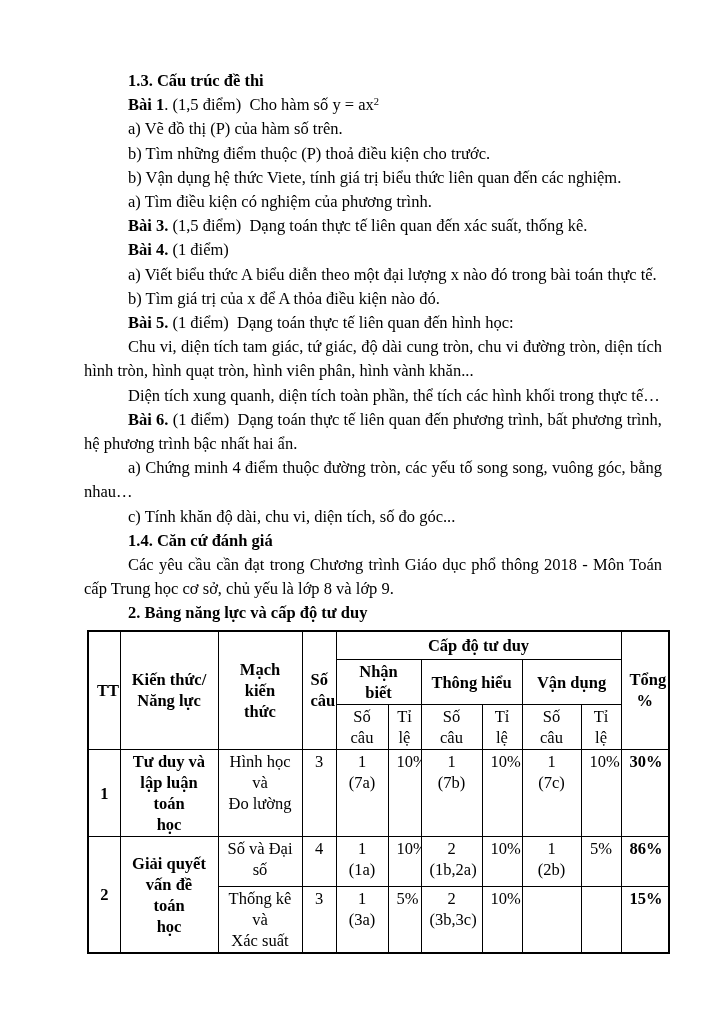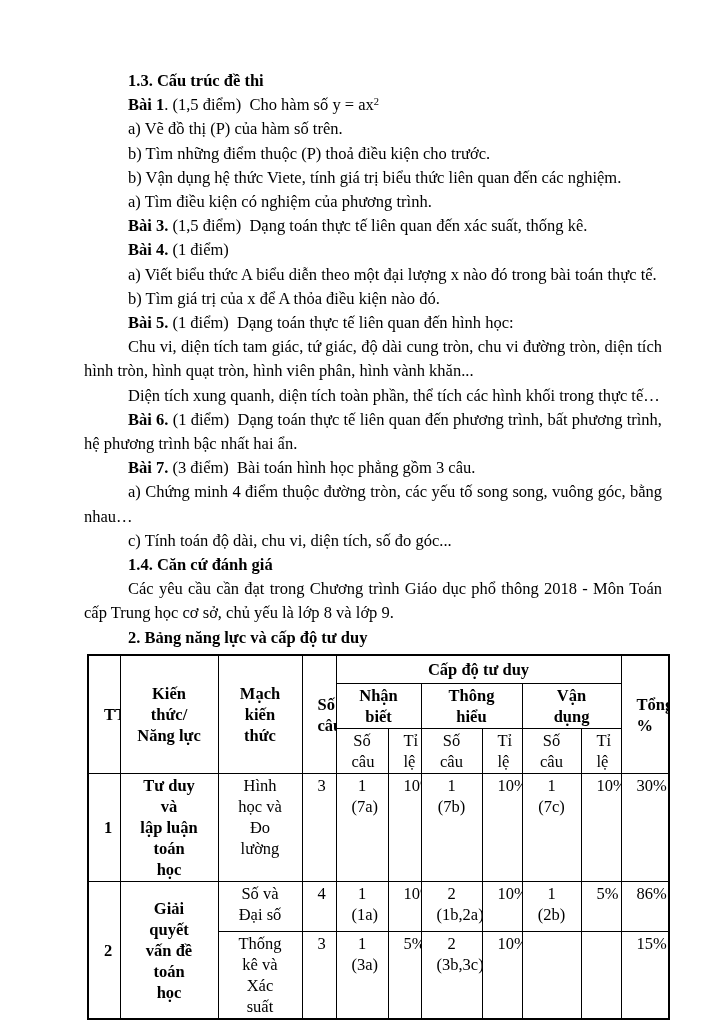--- a/index.html
+++ b/index.html
@@ -35,40 +35,40 @@
   .tbl-wrap{margin-top:4px;margin-left:3px;}
   table.grid{
     border-collapse:collapse;
     table-layout:fixed;
     width:583px;
     border:2px solid #000;
     font-size:16.5px;
   }
   table.grid th, table.grid td{
     border:1px solid #000;
-    padding:1px 15px;
+    padding:1px 8px;
     text-align:center;
     line-height:21px;
     overflow:hidden;
   }
   table.grid thead th{
     font-weight:bold;
     vertical-align:middle;
   }
   table.grid thead th.sub-h{font-weight:normal;}
   table.grid tbody td{
     vertical-align:top;
     font-weight:normal;
   }
   table.grid tbody td.tt,
   table.grid tbody td.nl{
     vertical-align:middle;
     font-weight:bold;
   }
-  table.grid tbody td.tong{font-weight:normal;}
+  table.grid tbody td.tong{font-weight:bold;}
   tr.rA{height:29px;}
   tr.rB{height:30px;}
   tr.rC{height:27px;margin-top:11px;}
   tr.r1{height:60px;}
   tr.r2{height:50px;}
   tr.r3{height:40px;}
 </style>
 </head>
 <body>
 
@@ -82,23 +82,22 @@
         <p class="para"><span>b) Vận dụng hệ thức Viete, tính giá trị biểu thức liên quan đến các nghiệm.</span></p>
         <p class="para"><span>a) Tìm điều kiện có nghiệm của phương trình.</span></p>
         <p class="para"><b>Bài 3.</b><span> (1,5 điểm)&nbsp; Dạng toán thực tế liên quan đến xác suất, thống kê.</span></p>
         <p class="para"><b>Bài 4.</b><span> (1 điểm)</span></p>
         <p class="para"><span>a) Viết biểu thức A biểu diễn theo một đại lượng x nào đó trong bài toán thực tế.</span></p>
         <p class="para"><span>b) Tìm giá trị của x để A thỏa điều kiện nào đó.</span></p>
         <p class="para"><b>Bài 5.</b><span> (1 điểm)&nbsp; Dạng toán thực tế liên quan đến hình học:</span></p>
         <p class="para"><span>Chu vi, diện tích tam giác, tứ giác, độ dài cung tròn, chu vi đường tròn, diện tích hình tròn, hình quạt tròn, hình viên phân, hình vành khăn...</span></p>
         <p class="para"><span>Diện tích xung quanh, diện tích toàn phần, thể tích các hình khối trong thực tế…</span></p>
         <p class="para"><b>Bài 6.</b><span> (1 điểm)&nbsp; Dạng toán thực tế liên quan đến phương trình, bất phương trình, hệ phương trình bậc nhất hai ẩn.</span></p>
-        <p class="para"><b>Bài 7.</b><span> (3 điểm)&nbsp; Bài toán hình học phẳng gồm 3 câu.</span></p>
         <p class="para"><span>a) Chứng minh 4 điểm thuộc đường tròn, các yếu tố song song, vuông góc, bằng nhau…</span></p>
-        <p class="para"><span>c) Tính toán độ dài, chu vi, diện tích, số đo góc...</span></p>
+        <p class="para"><span>c) Tính khăn độ dài, chu vi, diện tích, số đo góc...</span></p>
         <p class="para heading"><b>1.4. Căn cứ đánh giá</b></p>
         <p class="para"><span>Các yêu cầu cần đạt trong Chương trình Giáo dục phổ thông 2018 - Môn Toán cấp Trung học cơ sở, chủ yếu là lớp 8 và lớp 9.</span></p>
         <p class="para heading"><b>2. Bảng năng lực và cấp độ tư duy</b></p>
       </div>
     <div class="tbl-wrap">
       <table class="grid">
         <colgroup>
           <col style="width:32px">
             <col style="width:98px">
             <col style="width:84px">

